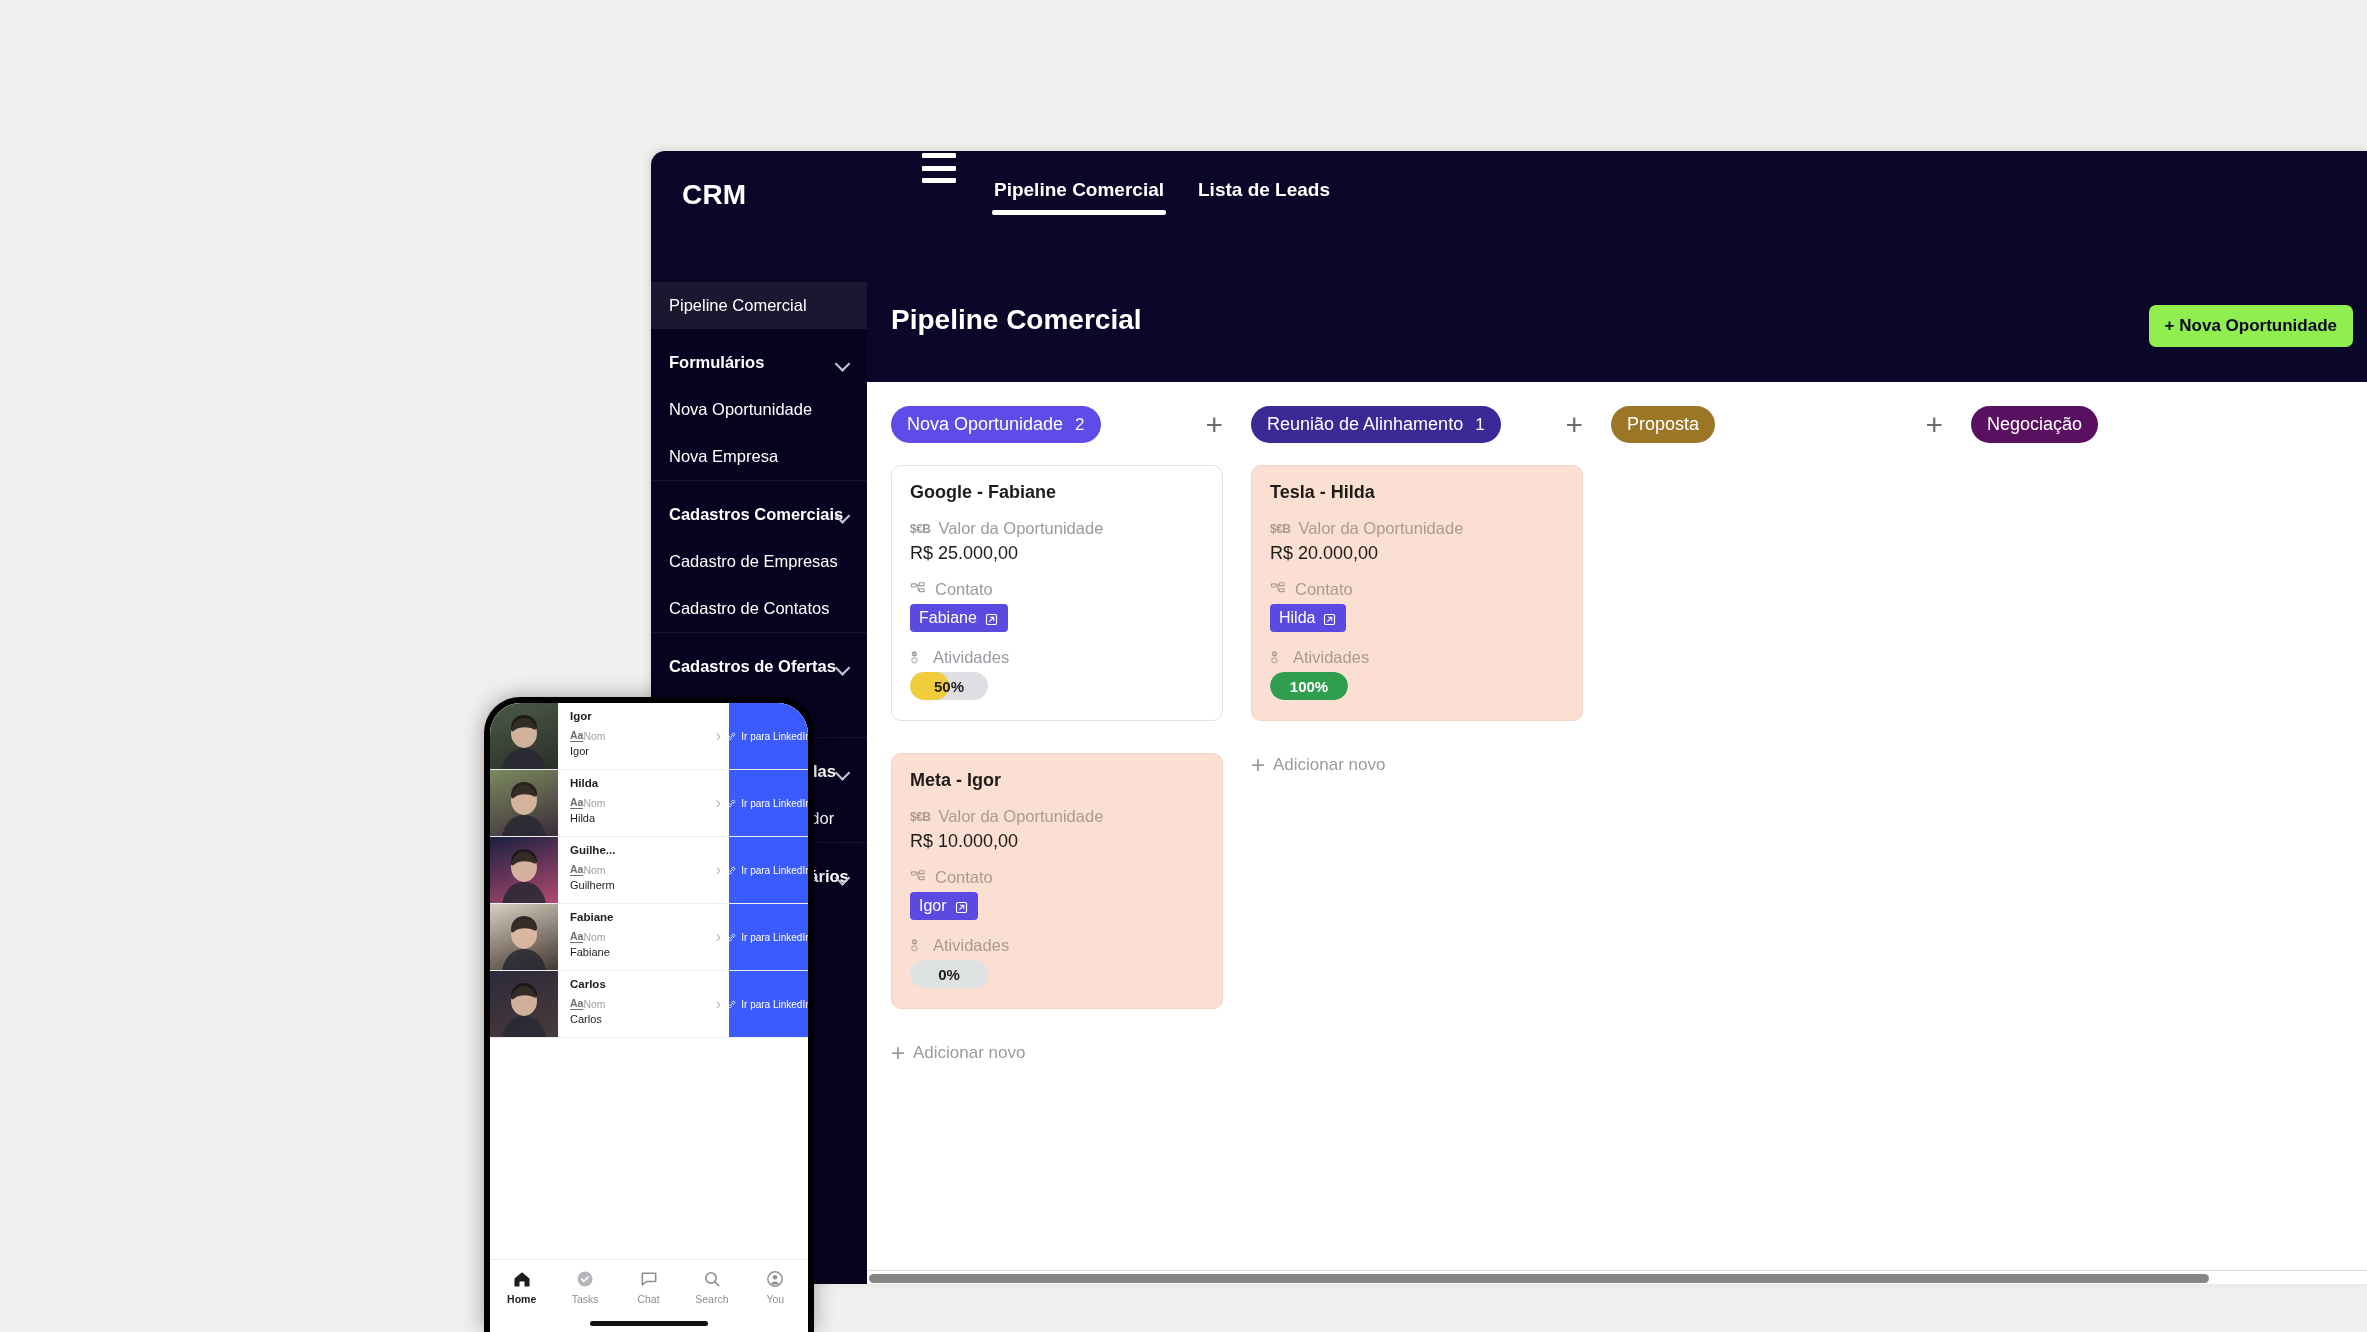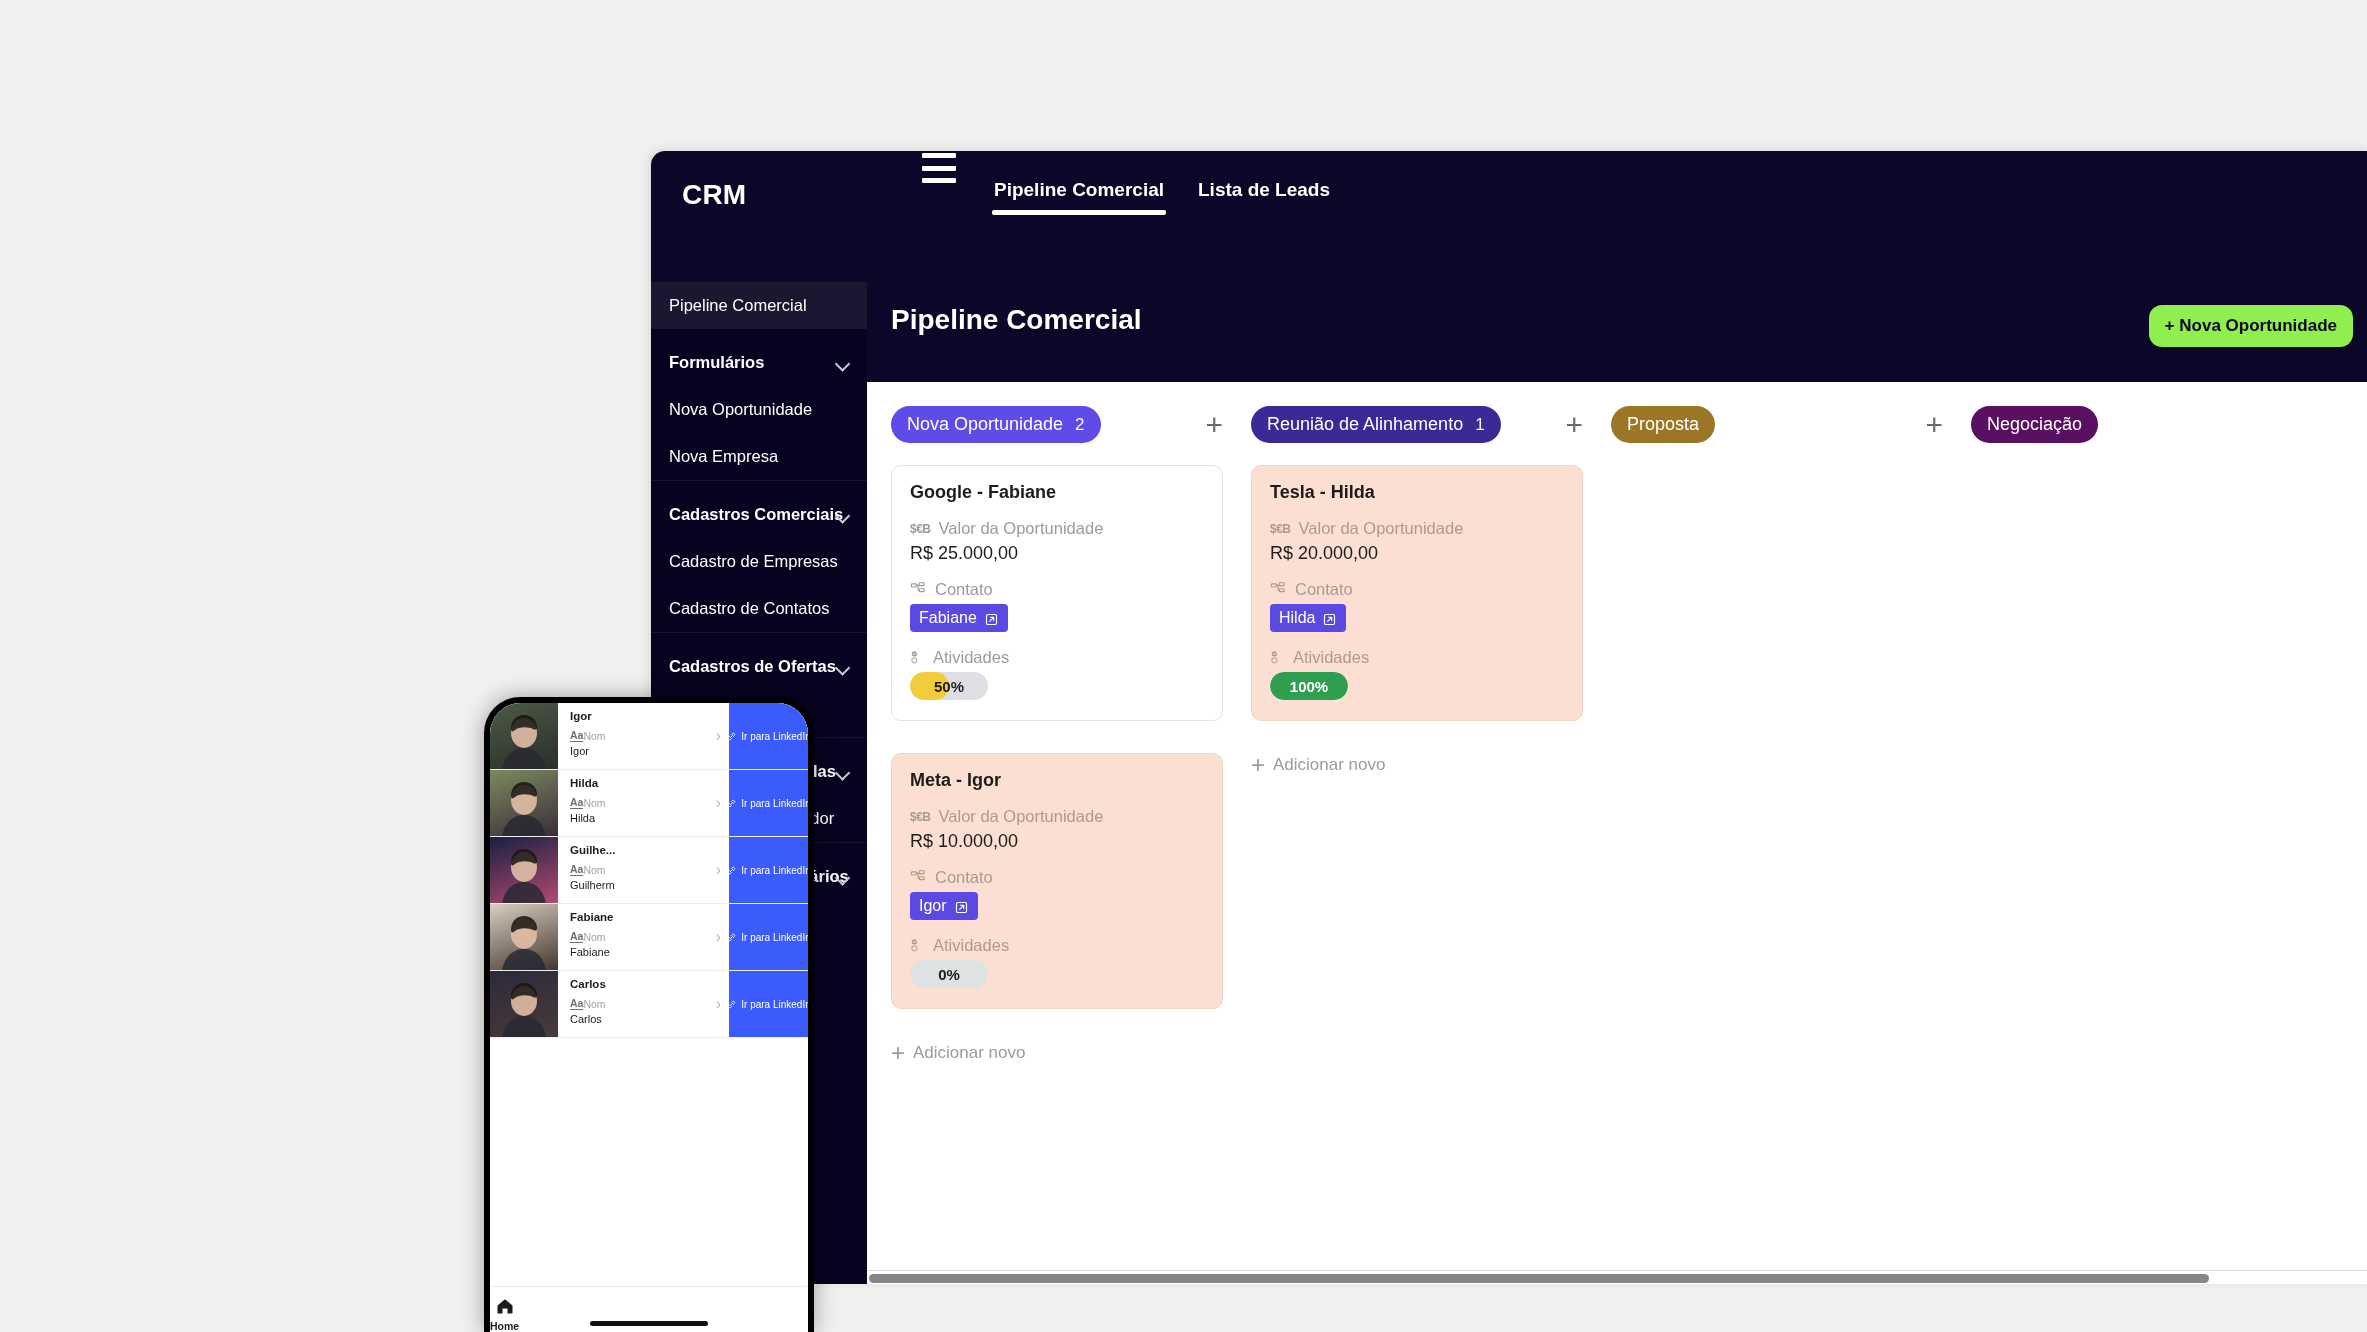--- a/index.html
+++ b/index.html
@@ -71,21 +71,21 @@
     background: #0b0729;
   }
   #page-title {
     position: absolute; left: 24px; top: 22px;
     color: #ffffff; font-size: 28px; font-weight: 700;
   }
   #new-opp-btn {
     position: absolute; right: 14px; top: 23px;
     background: #90ee4f; color: #0b0729;
     font-size: 17px; font-weight: 700;
-    border: none; border-radius: 13px;
+    border: none; border-radius: 7px;
     padding: 11px 16px;
     cursor: pointer;
     font-family: "Liberation Sans", sans-serif;
     white-space: nowrap;
   }
 
   
   #sidebar {
     position: absolute; left: 0; top: 131px;
     width: 216px; height: calc(100% - 131px);
@@ -286,25 +286,24 @@
   }
   .m-action {
     width: 79px; flex: 0 0 79px;
     background: #3b5bfd; color: #ffffff;
     display: flex; align-items: center; justify-content: center;
     gap: 4px; font-size: 10px;
     cursor: pointer; white-space: nowrap;
   }
   #phone-tabbar {
     position: absolute; left: 0; right: 1px; bottom: 0;
-    height: 46px; background: #ffffff;
+    height: 73px; background: #ffffff;
     border-top: 1px solid #ececec;
     display: flex; align-items: flex-start;
     padding-top: 9px;
-    flex-direction: column;
   }
   .m-tab {
     flex: 1 1 0; text-align: center;
     color: #8e8e93; font-size: 10.5px;
     cursor: pointer;
   }
   .m-tab.active { color: #1d1d1f; font-weight: 700; }
   .m-tab .tic { display: block; height: 20px; margin-bottom: 4px; }
   #home-indicator {
     position: absolute; left: 50%; bottom: 6px;

